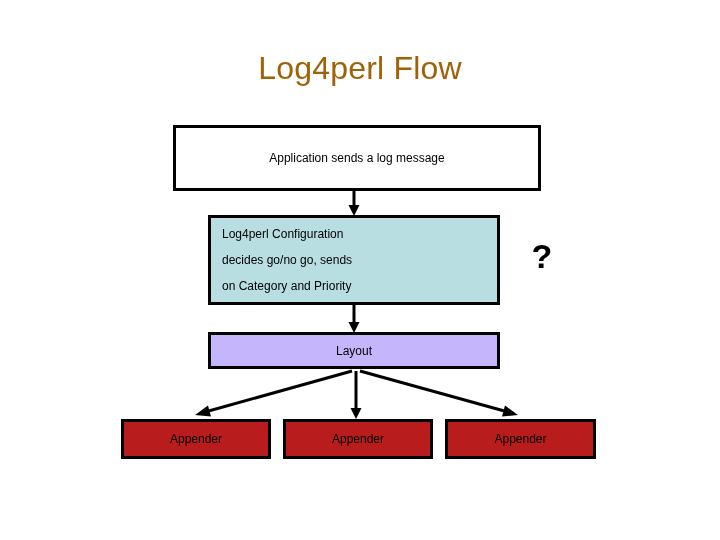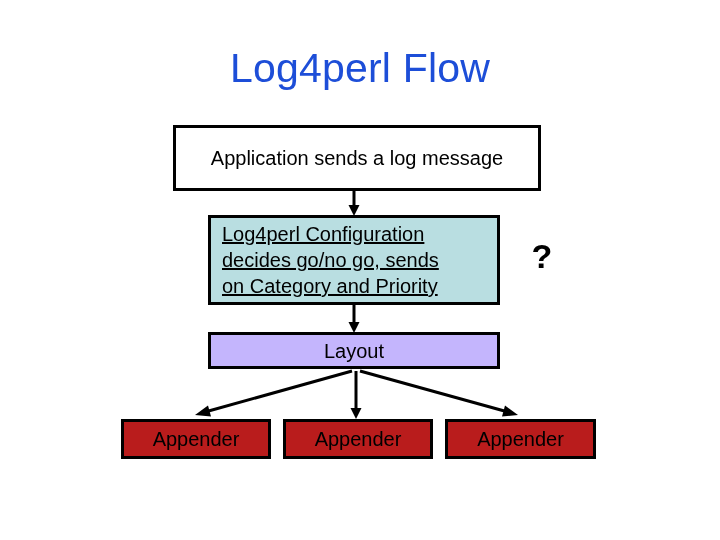--- a/index.html
+++ b/index.html
@@ -20,35 +20,35 @@
     overflow: hidden;
   }
 
   
   #slide-title {
     position: absolute;
     left: 0;
     top: 48px;
     width: 720px;
     text-align: center;
-    font-size: 41px;
+    font-size: 32px;
     line-height: 40px;
-    color: #1d4ed8;
+    color: #a16207;
     font-weight: normal;
     letter-spacing: 0.2px;
     white-space: nowrap;
   }
 
   
   .flowbox {
     position: absolute;
     box-sizing: border-box;
     border: 3px solid #000000;
     color: #000000;
-    font-size: 20px;
+    font-size: 12px;
     display: flex;
     align-items: center;
     z-index: 3;
   }
   .flowbox .boxtext {
     width: 100%;
     display: block;
   }
 
   
@@ -72,21 +72,20 @@
     top: 215px;
     width: 292px;
     height: 90px;
     background: #b9dee1;
     justify-content: flex-start;
   }
   #box-configuration .boxtext {
     text-align: left;
     line-height: 26px;
     padding: 0 0 0 11px;
-    text-decoration: underline;
   }
 
   
   #box-layout {
     left: 208px;
     top: 332px;
     width: 292px;
     height: 37px;
     background: #c4b5fd;
     justify-content: center;

